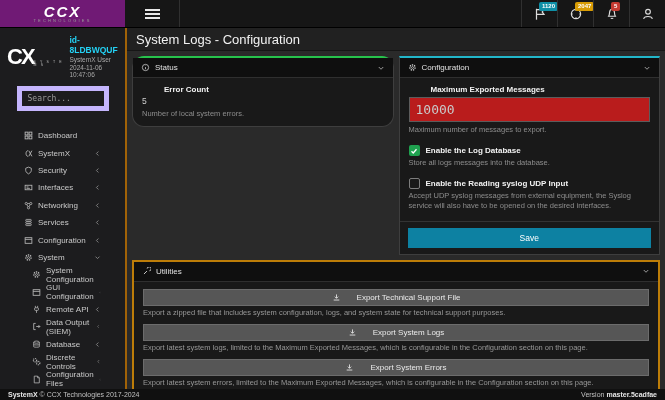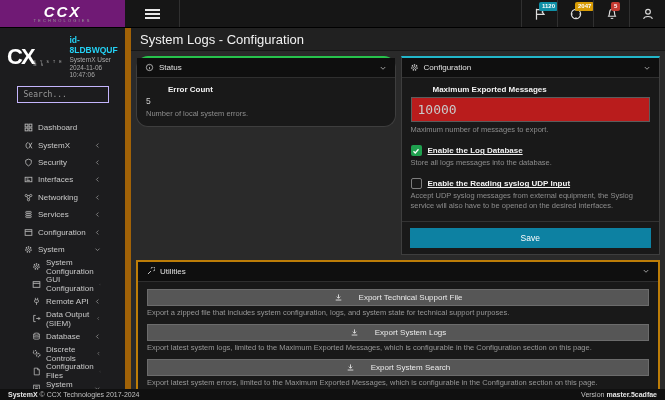--- a/index.html
+++ b/index.html
@@ -24,51 +24,51 @@
 
   
   .sidebar { position:absolute; top:28px; left:0; width:125px; bottom:11px; background:#1c1c1e; overflow:hidden; }
   .user-box { display:flex; gap:6px; padding:7px 7px 4px; align-items:center; }
   .cx-logo { display:flex; flex-direction:row; align-items:flex-end; line-height:1; }
   .cx-main { font-size:22px; font-weight:bold; color:#fff; letter-spacing:-2px; }
   .cx-sub { font-size:3.5px; letter-spacing:1.6px; color:#bbb; margin-top:1px; }
   .user-meta { display:flex; flex-direction:column; gap:1px; }
   .user-id { color:#24d2f5; font-weight:bold; font-size:8.5px; }
   .user-sub { font-size:6.5px; color:#a8a8a8; }
-  .search-input { display:block; width:92px; margin:4px auto 7px; background:#1c1c1e; border:1px solid #c4b5fd; color:#b5b5b5; font-size:8px; padding:3px 6px; font-family:"DejaVu Sans Mono", monospace; }
+  .search-input { display:block; width:92px; margin:4px auto 7px; background:#1c1c1e; border:5px solid #c4b5fd; color:#b5b5b5; font-size:8px; padding:3px 6px; font-family:"DejaVu Sans Mono", monospace; }
   .search-input::placeholder { color:#9a9a9a; }
   .menu { list-style:none; margin:16px; padding:0; }
   .mi { display:flex; align-items:center; gap:5px; padding:0 8px; height:17.4px; color:#c9c9c9; font-size:8px; cursor:pointer; }
   .mi .chev { margin-left:auto; color:#8a8a8a; }
   .mi.lvl1 { padding-left:16px; }
   .mi.lvl2 { padding-left:25px; }
   .mi.active { color:#fff; font-weight:bold; }
   .ic { flex:none; }
 
   
-  .main { position:absolute; top:28px; left:125px; right:0; bottom:11px; background:#2a2a2a; border-left:6px solid #a16207; overflow:hidden; }
+  .main { position:absolute; top:28px; left:125px; right:0; bottom:11px; background:#2a2a2a; border-left:2px solid #a16207; overflow:hidden; }
   .page-title { height:23px; background:#212121; color:#f2f2f2; font-size:13px; padding:4px 9px; border-bottom:1px solid #161616; }
   .content { padding:5px; }
   .row { display:flex; gap:5px; align-items:flex-start; }
   .panel { background:#191919; border:1px solid #3e3e3e; flex:1; }
   .panel-status  { border-top:2px solid #27c24c;border-radius:12px; }
   .panel-config  { border-top:2px solid #22b6c9; }
   .panel-utilities { border:2px solid #bd7d08; margin-top:5px; }
   .panel-head { background:#0f0f0f; display:flex; align-items:center; gap:5px; padding:5px 8px; font-size:8px; color:#e0e0e0; border-bottom:1px solid #2f2f2f; cursor:pointer; }
   .panel-head .chev { margin-left:auto; }
   .panel-body { padding:7px 9px; }
   .f-label { font-size:8px; font-weight:bold; color:#f2f2f2; margin-bottom:2px;padding-left:22px; }
   .f-value { font-size:8.5px; color:#cfcfcf; margin-bottom:3px; }
   .f-help  { font-size:7.5px; color:#8d8d8d; line-height:1.35; }
   .text-input { display:block; width:100%; background:#b91c1c; border:1px solid #5c5c5c; color:#c9c9c9; font-size:13px; padding:4px 6px; margin:3px 0 3px; font-family:"DejaVu Sans Mono", monospace; }
   .check-row { display:flex; align-items:center; gap:6px; margin-top:10px; margin-bottom:2px; cursor:pointer; }
   .checkbox { width:11px; height:11px; border-radius:2px; flex:none; display:flex; align-items:center; justify-content:center; }
   .checkbox.checked { background:#1fa14f; }
   .checkbox.unchecked { background:transparent; border:1px solid #7d7d7d; }
-  .check-label { font-size:8px; font-weight:bold; color:#f2f2f2;text-decoration:underline; }
+  .check-label { font-size:8px; font-weight:bold; color:#f2f2f2; }
   .save-wrap { border-top:1px solid #333; padding:6px 8px; margin-top:9px; }
   .save-btn { display:block; width:100%; background:#0d81a2; border:none; color:#fff; font-size:8.5px; padding:5px 0; cursor:pointer; font-family:inherit; }
 
   .util-btn { display:flex; align-items:center; justify-content:center; gap:16px; width:100%; background:#565656; border:1px solid #6c6c6c; color:#eaeaea; font-size:8px; padding:3px 0; cursor:pointer; font-family:inherit; }
   .util-help { font-size:7.5px; color:#979797; margin:2px 0 7px; }
   .util-help:last-child { margin-bottom:1px; }
 
   
   .footer { position:absolute; left:0; right:0; bottom:0; height:11px; background:#101010; display:flex; align-items:center; justify-content:space-between; padding:0 8px; font-size:7px; color:#c0c0c0; }
   .footer b { color:#e6e6e6; }
@@ -397,21 +397,21 @@
           <span>Export System Logs</span>
         </button>
         <div class="util-help">Export latest system logs, limited to the Maximum Exported Messages, which is configurable in the Configuration section on this page.</div>
 
         <button class="util-btn">
           <svg width="9" height="9" viewBox="0 0 16 16" fill="none" stroke="#eaeaea" stroke-width="1.5">
               <path d="M8 2.5 V9"></path>
               <path d="M5 6.5 L8 9.5 L11 6.5"></path>
               <path d="M3 12.5 H13"></path>
             </svg>
-          <span>Export System Search</span>
+          <span>Export System Errors</span>
         </button>
         <div class="util-help">Export latest system errors, limited to the Maximum Exported Messages, which is configurable in the Configuration section on this page.</div>
 
         <button class="util-btn">
           
           
         </button>
 
       </div>
     </div>

